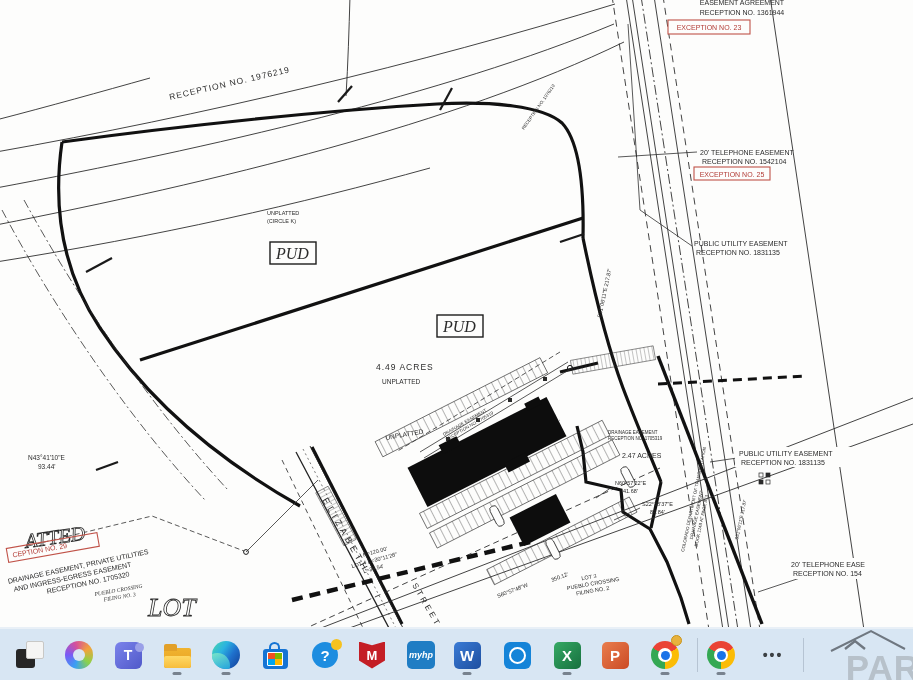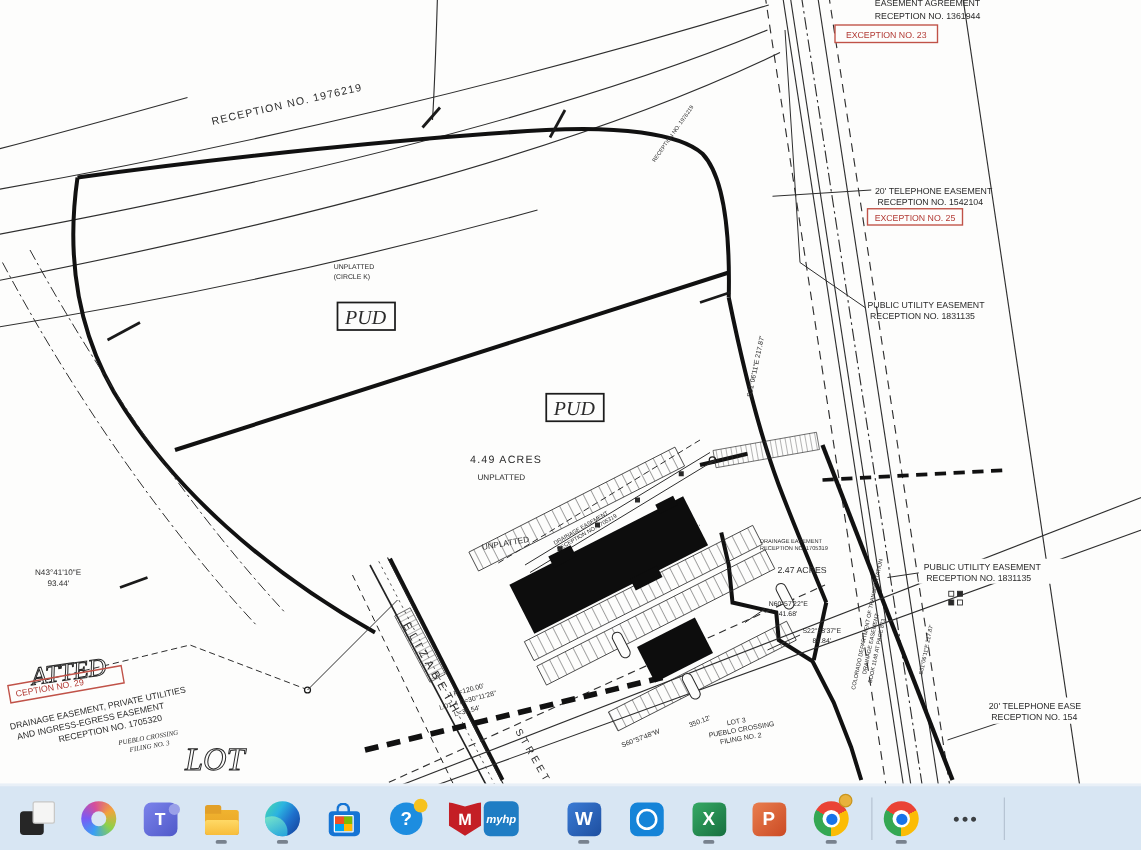--- a/index.html
+++ b/index.html
@@ -334,21 +334,21 @@
     </button>
   <button class="tbi" style="left:258px">
       <span class="g-store"></span>
     </button>
   <button class="tbi" style="left:308px">
       <span class="g-help">?</span>
     </button>
   <button class="tbi" style="left:355px">
       <span class="g-mcafee">M</span>
     </button>
-  <button class="tbi" style="left:384px">
+  <button class="tbi" style="left:404px">
       <span class="g-myhp">myhp</span>
     </button>
   <button class="tbi" style="left:450px">
       <span class="g-word">W</span>
       <span class="run"></span>
     </button>
   <button class="tbi" style="left:500px">
       <span class="g-alexa"></span>
     </button>
   <button class="tbi" style="left:550px">
@@ -366,13 +366,20 @@
   <div class="sep" style="left:697px"></div>
   <button class="tbi" style="left:704px">
       <span class="g-chrome"></span>
       <span class="run"></span>
     </button>
   <button class="tbi" style="left:756px">
       <span class="g-dots">•••</span>
     </button>
   <div class="sep" style="left:803px"></div>
 
+  <div class="wm">
+    <svg width="110" height="53">
+      <polyline points="28,24 68,4 102,22" fill="none" stroke="#6f7780" stroke-width="2"></polyline>
+      <polyline points="42,22 52,14 62,22" fill="none" stroke="#6f7780" stroke-width="2.4"></polyline>
+    </svg>
+    <span class="wm-par">PAR</span>
+  </div>
 </div>
 
 </body></html>

